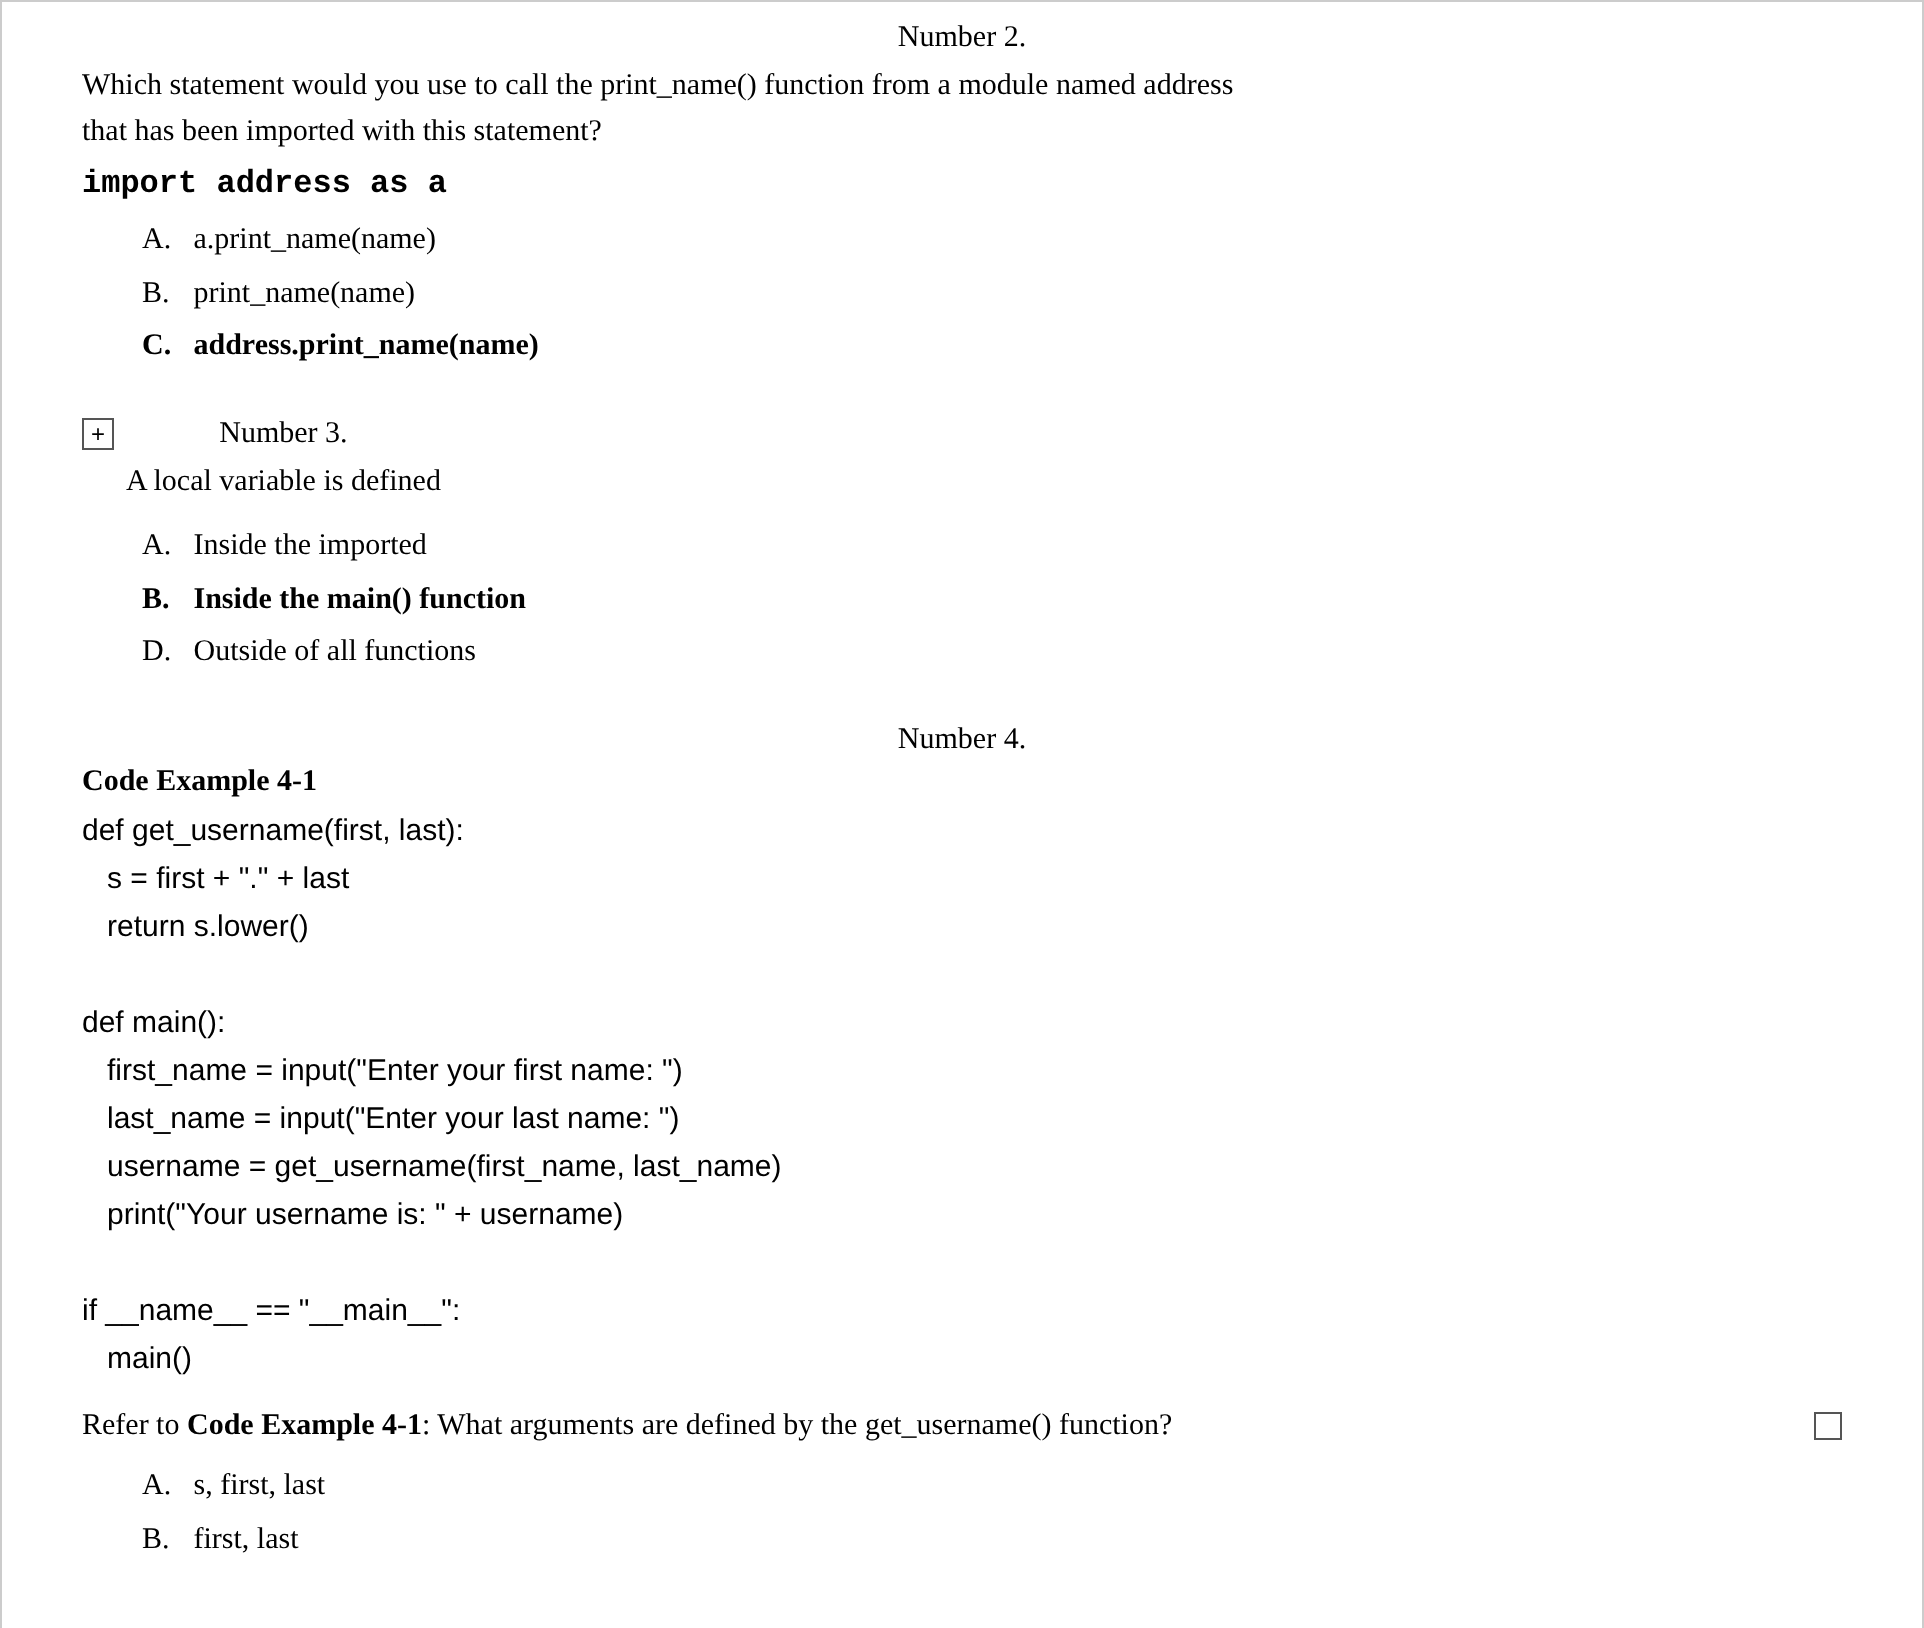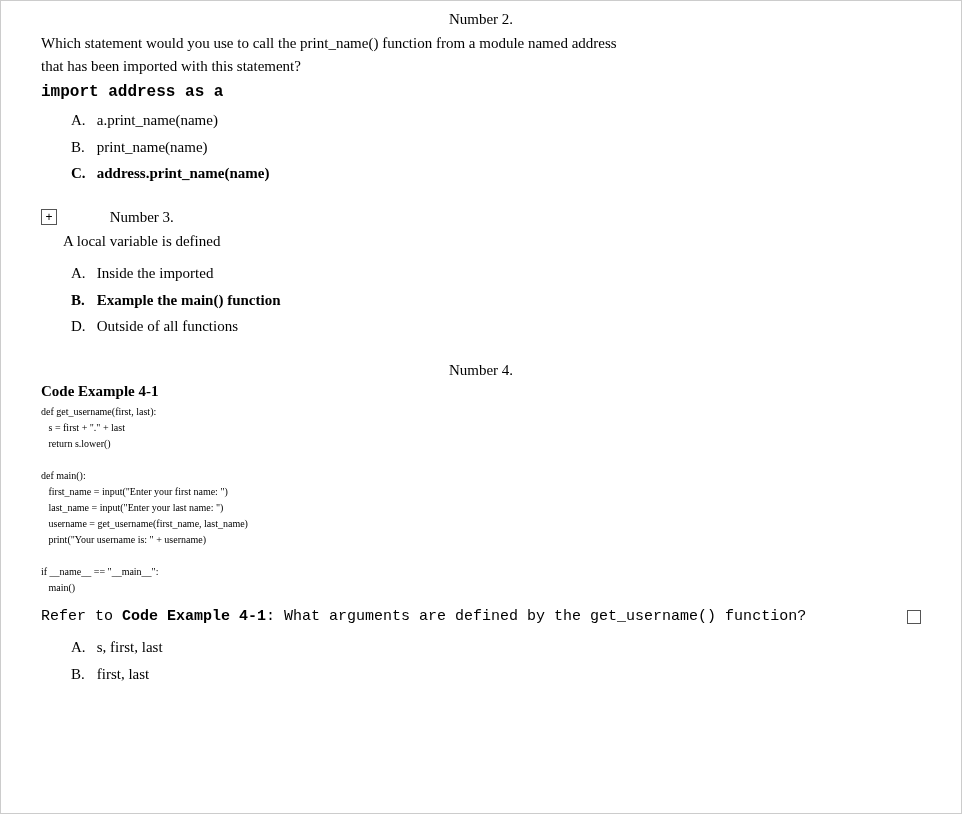--- a/index.html
+++ b/index.html
@@ -90,32 +90,31 @@
     }
 
     .code-block-title {
       font-family: Georgia, 'Times New Roman', serif;
       font-size: 15px;
       font-weight: bold;
       margin-bottom: 4px;
     }
 
     .code-section {
-      font-family: Liberation Serif, serif;
-      font-size: 10px;
+      font-family: Liberation Sans, sans-serif;
+      font-size: 15px;
       line-height: 1.6;
       margin-bottom: 10px;
       white-space: pre;
     }
 
     .refer-text {
       font-size: 15px;
       margin-bottom: 8px;
       line-height: 1.5;
-      font-family: Liberation Mono, monospace;
     }
 
     .checkbox-float {
       float: right;
       width: 14px;
       height: 14px;
       border: 1px solid #555;
       display: inline-block;
       margin-top: 4px;
     }
@@ -155,21 +154,21 @@
         <div class="question-text">A local variable is defined</div>
       </div>
     </div>
     <ul class="answer-list">
       <li>
         <span class="label">A.</span>
         <span>Inside the imported</span>
       </li>
       <li>
         <span class="label bold-answer">B.</span>
-        <span class="bold-answer">Example the main() function</span>
+        <span class="bold-answer">Inside the main() function</span>
       </li>
       <li>
         <span class="label">D.</span>
         <span>Outside of all functions</span>
       </li>
     </ul>
   </div>
 
   <div class="question-block">
     <div class="question-number">Number 4.</div>

